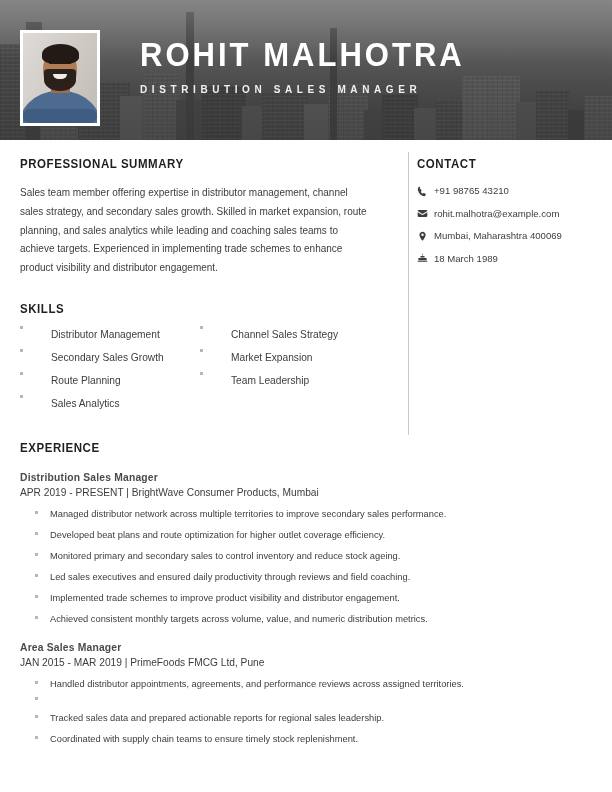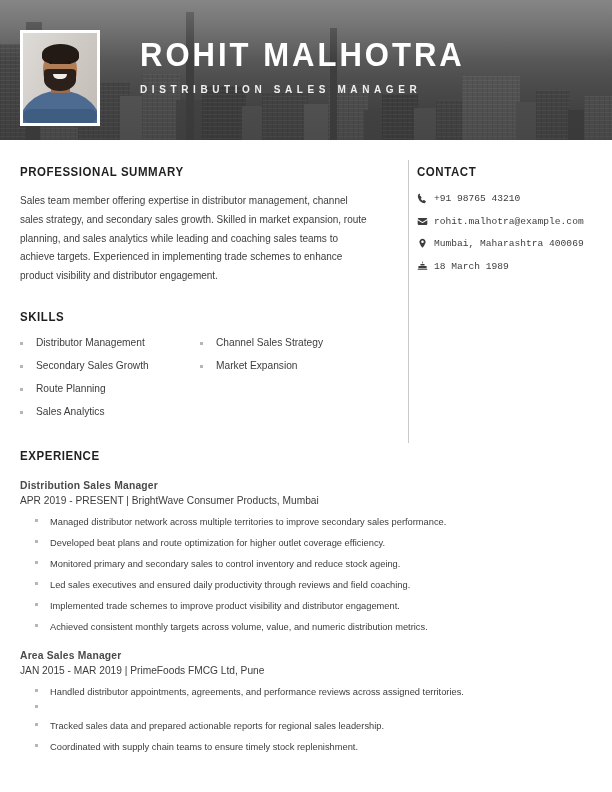--- a/index.html
+++ b/index.html
@@ -190,21 +190,21 @@
     font-size: 10px;
     font-weight: bold;
     letter-spacing: 4.6px;
     color: #f0f0f0;
     white-space: nowrap;
   }
 
   
   .content {
     position: relative;
-    padding: 8px 20px;
+    padding: 0 20px;
   }
 
   .section-title {
     font-family: "Liberation Sans Narrow", "Liberation Sans", sans-serif;
     font-size: 12.5px;
     font-weight: bold;
     letter-spacing: 0.6px;
     color: #1f1f1f;
     text-transform: uppercase;
     transform: scaleX(0.92);
@@ -233,23 +233,22 @@
     font-size: 10px;
     line-height: 1.88;
     color: #3d3d3d;
     max-width: 350px;
   }
 
   
   .contact-list { margin-top: 14px; }
   .contact-row {
     display: flex;
-    align-items: flex-start;
+    align-items: flex-end;
     margin-bottom: 11px;
-    font-family: Liberation Mono, monospace;
   }
   .contact-icon {
     width: 17px;
     flex: 0 0 17px;
     display: flex;
     align-items: center;
     color: #3d3d3d;
   }
   .contact-icon svg { display: block; }
   .contact-text {
@@ -260,22 +259,23 @@
 
   
   .skills-block { margin-top: 24px; }
   .skills-grid {
     margin-top: 13px;
     display: flex;
   }
   .skills-col { width: 180px; }
   .skill-item {
     display: flex;
-    align-items: flex-end;
+    align-items: flex-start;
     margin-bottom: 12px;
+    gap: 15px;
   }
   .bullet {
     width: 3px;
     height: 3px;
     background: #b6b6b6;
     flex: 0 0 3px;
     margin-right: 13px;
     position: relative;
     top: -3px;
   }
@@ -448,20 +448,24 @@
       </div>
       <div class="skills-col">
         <div class="skill-item">
           <span class="bullet"></span>
           <span class="skill-text">Channel Sales Strategy</span>
         </div>
         <div class="skill-item">
           <span class="bullet"></span>
           <span class="skill-text">Market Expansion</span>
         </div>
+        <div class="skill-item">
+          <span class="bullet"></span>
+          <span class="skill-text">Team Leadership</span>
+        </div>
       </div>
     </div>
   </div>
 
   <div class="experience-block">
     <div class="section-title">EXPERIENCE</div>
 
     <div class="job">
       <div class="job-role">Distribution Sales Manager</div>
       <div class="job-meta">APR 2019 - PRESENT |  BrightWave Consumer Products, Mumbai</div>

